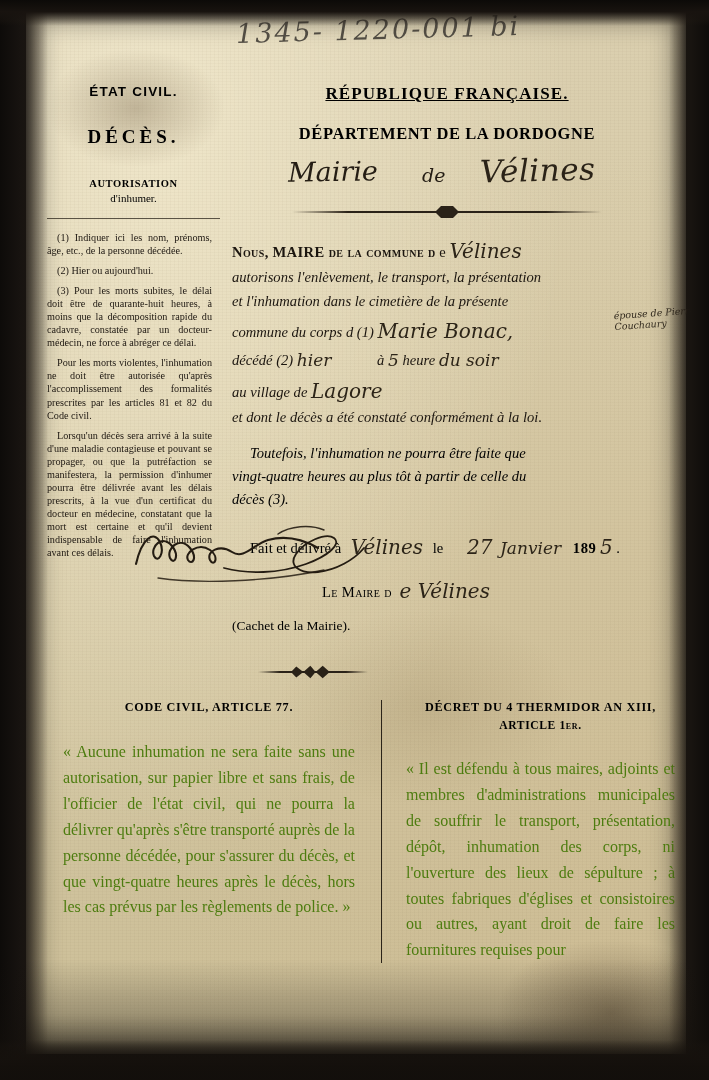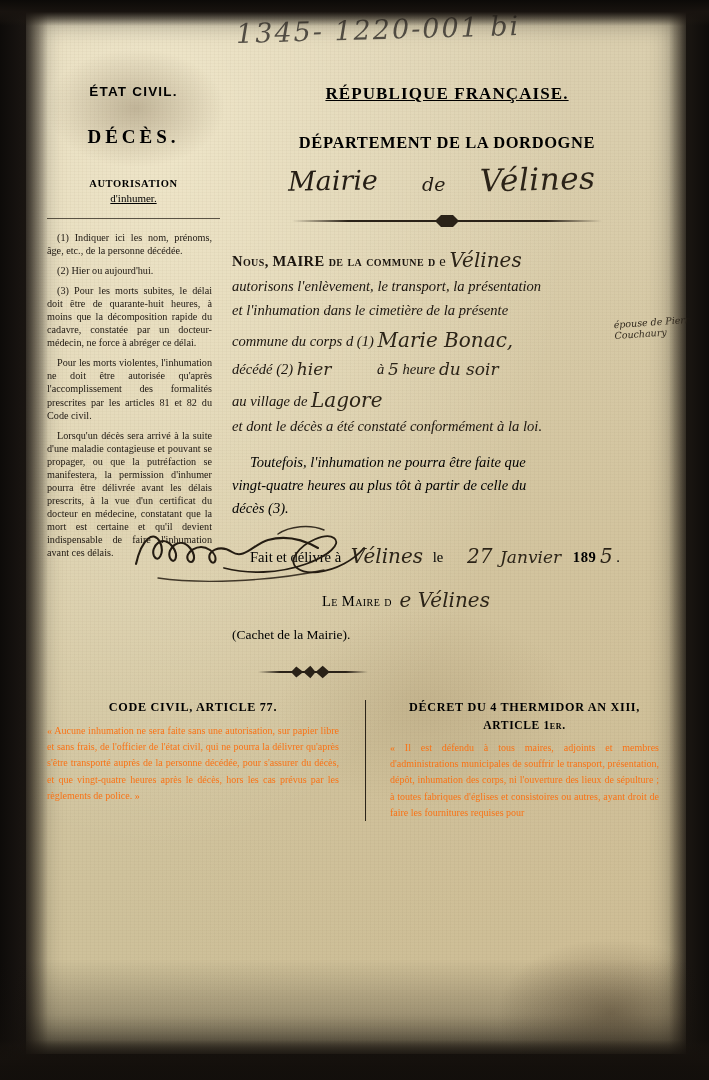--- a/index.html
+++ b/index.html
@@ -101,21 +101,20 @@
   }
   .autorisation {
     margin-top: 30px;
     font-size: 10.5px;
     font-weight: bold;
     letter-spacing: 0.6px;
   }
   .dinhumer {
     margin-top: 3px;
     font-size: 11px;
-    text-decoration: underline;
   }
   .rule {
     margin: 14px auto 0 auto;
     width: 100%;
     height: 1px;
     background: #2a2319;
     opacity: 0.75;
   }
   .notes {
     margin-top: 12px;
@@ -134,21 +133,21 @@
     width: 430px;
   }
   .rf {
     text-align: center;
     font-weight: bold;
     font-size: 17px;
     letter-spacing: 1.1px;
     text-decoration: underline;
   }
   .dept {
-    margin-top: 29px;
+    margin-top: 20px;
     text-align: center;
     font-weight: bold;
     font-size: 16.5px;
     letter-spacing: 0.6px;
   }
   .mairie-line {
     margin-top: 12px;
     position: relative;
     height: 42px;
   }
@@ -276,21 +275,21 @@
   }
   .mid-orn .knot {
     position: absolute; left: 50%; margin-left: -22px; top: 0;
     width: 44px; height: 14px; background: #2a2218;
     clip-path: polygon(0% 50%, 12% 10%, 28% 50%, 44% 5%, 56% 50%, 72% 5%, 88% 50%, 72% 95%, 56% 50%, 44% 95%, 28% 50%, 12% 90%);
   }
 
   
   .bottom {
     position: absolute;
-    left: 47px;
+    left: 63px;
     top: 700px;
     width: 612px;
     display: flex;
     gap: 26px;
   }
   .bcol { width: 293px; }
   .bcol.right { border-left: 1.4px solid #2b2419; padding-left: 24px; width: 270px; }
   .bhead {
     text-align: center;
     font-weight: bold;
@@ -300,25 +299,25 @@
   }
   .bhead2 {
     text-align: center;
     font-weight: bold;
     font-size: 11.6px;
     letter-spacing: 0.6px;
     font-variant: small-caps;
     margin-top: 4px;
   }
   .btext {
-    margin-top: 8px;
-    font-size: 10px;
+    margin-top: 24px;
+    font-size: 16px;
     line-height: 1.62;
     text-align: justify;
-    color: #f97316;
+    color: #4d7c0f;
   }
   .fade-bottom {
     position: absolute;
     left: 0; bottom: 0; width: 709px; height: 120px;
     background: linear-gradient(0deg, rgba(20,16,12,0.85) 0%, rgba(20,16,12,0.25) 55%, rgba(0,0,0,0) 100%);
     pointer-events: none;
   }
   .grain {
     position: absolute; inset: 0;
     background-image:

